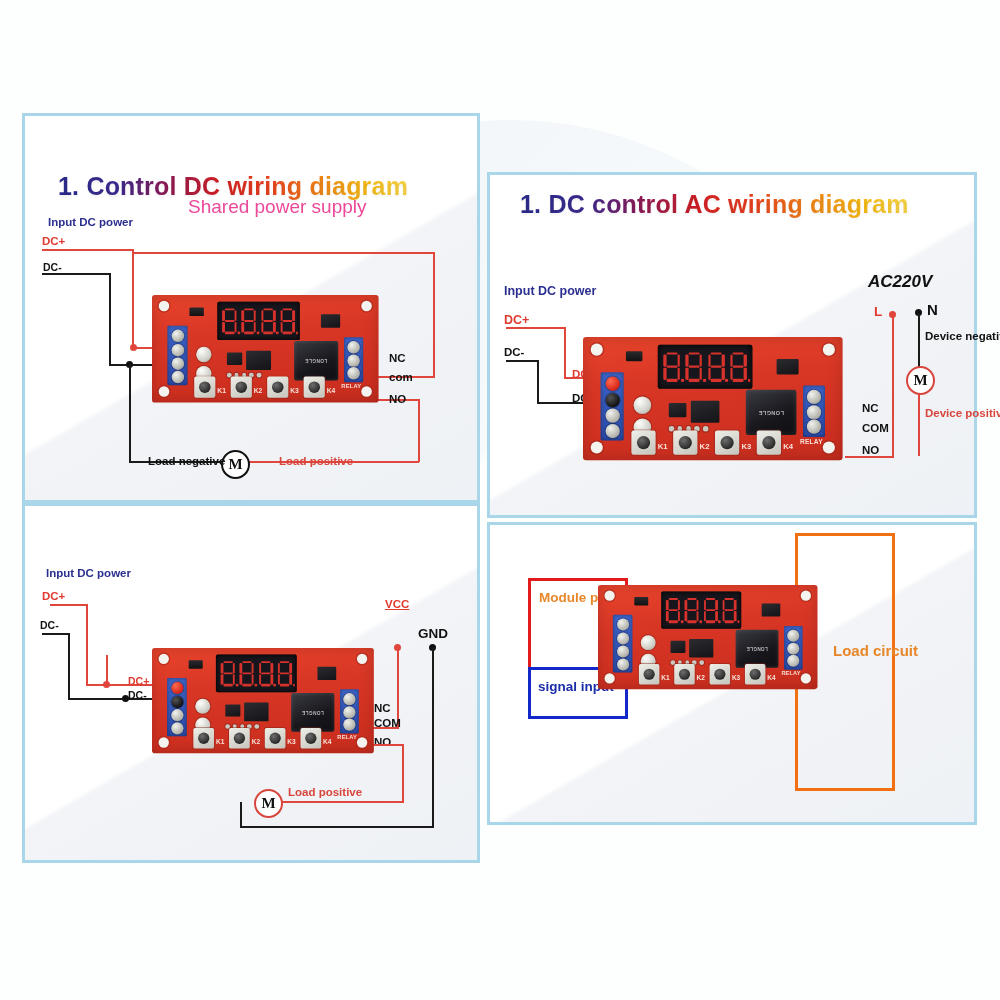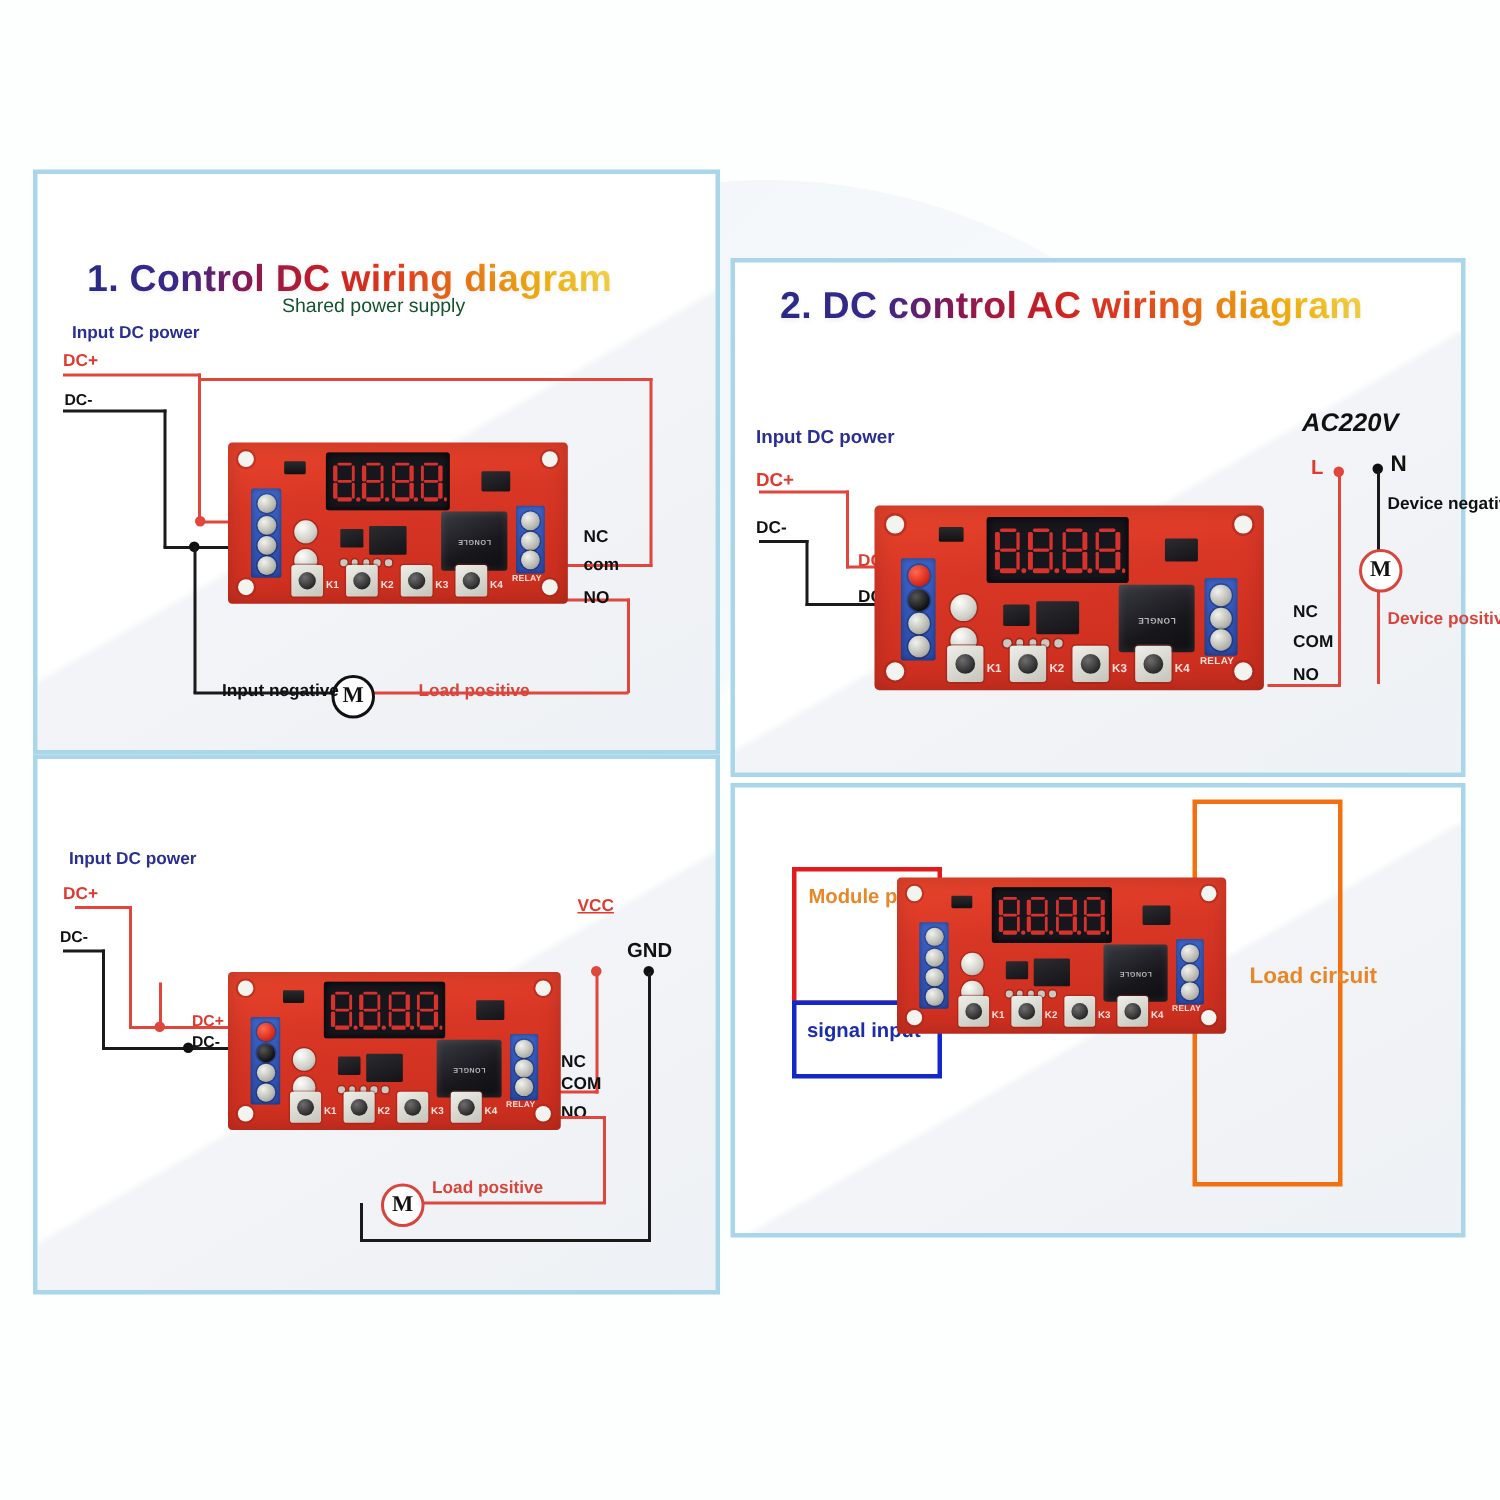--- a/index.html
+++ b/index.html
@@ -41,21 +41,21 @@
     letter-spacing:.2px;
     background:linear-gradient(90deg,#2b2c8c 0%, #3b2a8e 17%, #8e1a55 31%, #d21f24 46%, #e8441f 61%, #f08a16 76%, #f5b914 88%, #f7d64a 100%);
     -webkit-background-clip:text; background-clip:text;
     color:transparent; -webkit-text-fill-color:transparent;
     text-shadow:0 2px 3px rgba(0,0,0,.06);
   }
   #title-dc{left:58px; top:128px;margin-top:44px;}
   #title-ac{left:520px; top:190px;}
 
   .sub-title{
-    position:absolute; font-size:13px; color:#14532d; font-weight:400;
+    position:absolute; font-size:19px; color:#ec4899; font-weight:400;
     white-space:nowrap;
   }
   #sub-shared{left:188px; top:196px;}
   #sub-indep {left:165px; top:514px;}
 
   
   .lab{position:absolute;white-space:nowrap;font-weight:bold;line-height:1.12;}
   .lab.navy  {color:#2b2f8f;}
   .lab.red   {color:#e03a30;}
   .lab.crim  {color:#d8453c;}
@@ -248,21 +248,21 @@
   <div class="dot k" style="left:126px; top:361px;"></div>
   <div class="w wk wv" style="left:129px; top:364px; height:98px;"></div>
   <div class="w wk wh" style="left:129px; top:461px; width:92px;"></div>
 
   <div class="w wr wh" style="left:371px; top:399px; width:49px;"></div>
   <div class="w wr wv" style="left:418px; top:399px; height:63px;"></div>
   <div class="w wr wh" style="left:246px; top:461px; width:173px;"></div>
 
   <div class="motor" style="left:221px; top:450px;">M</div>
 
-  <div class="lab black s11" style="left:148px; top:455px;">Input negative</div>
+  <div class="lab black s11" style="left:148px; top:455px;">Load negative</div>
   <div class="lab crim s11" style="left:279px; top:455px;">Load positive</div>
 
   <div class="lab black s11" style="left:389px; top:352px;">NC</div>
   <div class="lab black s11" style="left:389px; top:371px;">com</div>
   <div class="lab black s11" style="left:389px; top:393px;">NO</div>
 
   <div class="pcb" style="left:152px; top:295px; transform:scale(.96);">
     <div class="board"></div>
     <div class="hole tl"></div>
     <div class="hole tr"></div>
@@ -471,21 +471,21 @@
     <div class="btn b3"></div>
     <div class="btn b4"></div>
     <div class="klab k1">K1</div>
     <div class="klab k2">K2</div>
     <div class="klab k3">K3</div>
     <div class="klab k4">K4</div>
   </div>
 
   <div class="panel" id="panel-ac"></div>
 
-  <div class="big-title" id="title-ac">2. DC control AC wiring diagram</div>
+  <div class="big-title" id="title-ac">1. DC control AC wiring diagram</div>
 
   <div class="lab navy s12" style="left:504px; top:284px;">Input DC power</div>
   <div class="lab red s12" style="left:504px; top:313px;">DC+</div>
   <div class="lab black s11" style="left:504px; top:346px;">DC-</div>
 
   <div class="lab black s17" style="left:868px; top:272px;font-style:italic;">AC220V</div>
   <div class="lab red s13" style="left:874px; top:304px;">L</div>
   <div class="lab black s15" style="left:927px; top:302px;">N</div>
   <div class="dot r" style="left:889px; top:311px;"></div>
   <div class="dot k" style="left:915px; top:309px;"></div>

